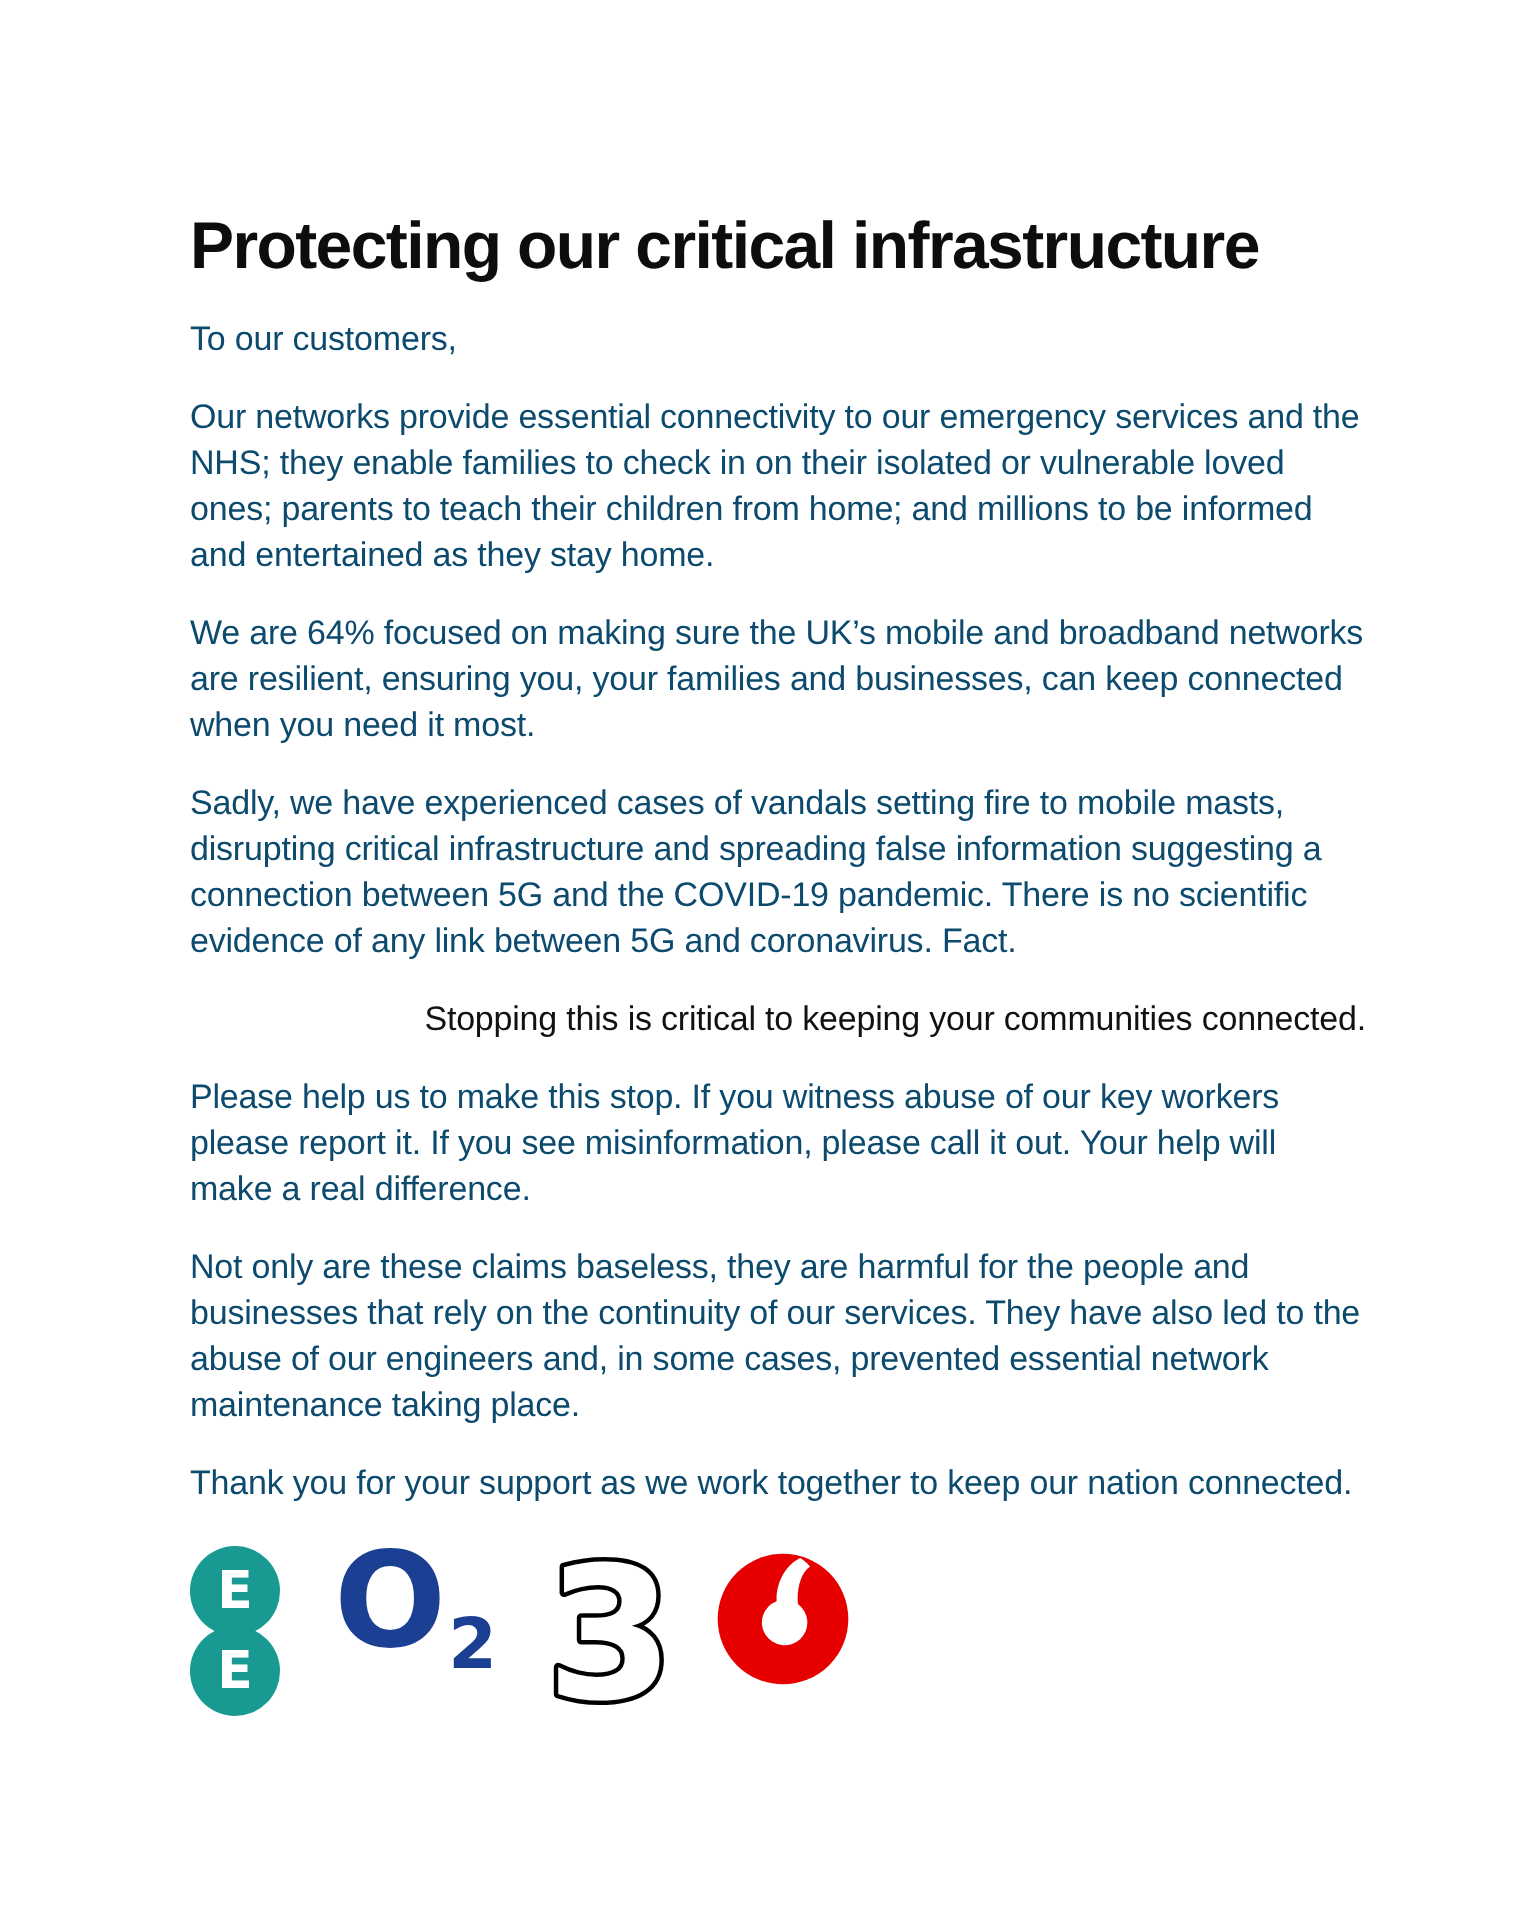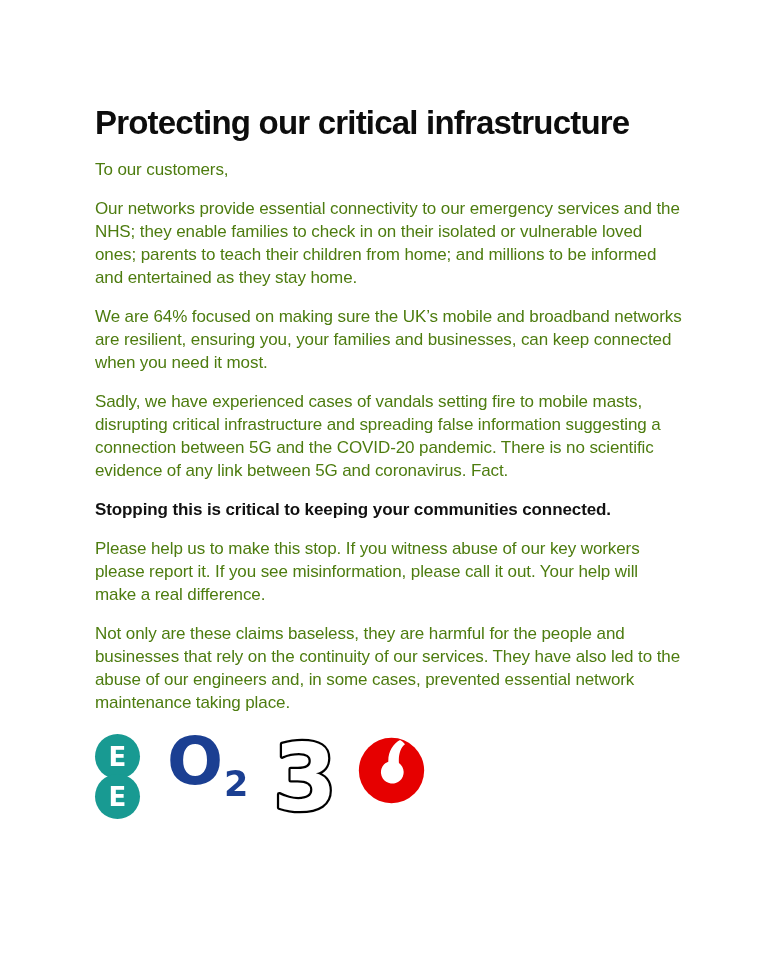--- a/index.html
+++ b/index.html
@@ -20,24 +20,24 @@
     letter-spacing: -0.8px;
     color: #0d0d0d;
     margin: 0 0 16px 0;
     white-space: nowrap;
   }
   .body-text p {
     width: 588px;
     font-size: 17px;
     line-height: 23px;
     margin: 0 0 16px 0;
-    color: #4d7c0f;
+    color: #0c4a6e;
     letter-spacing: -0.1px;
   }
-  .body-text p.bold { font-weight: 700; color: #111; }
+  .body-text p.bold { font-weight: 400; color: #111; text-align: right; }
 
   
   .logos-row {
     position: relative;
     height: 100px;
     margin-top: 20px;
   }
   .logo { position: absolute; top: 0; }
 
   
@@ -86,24 +86,25 @@
 <body>
 
 <div class="page">
 
   <h1 class="title">Protecting our critical infrastructure</h1>
 
   <div class="body-text">
     <p>To our customers,</p>
     <p>Our networks provide essential connectivity to our emergency services and the NHS; they enable families to check in on their isolated or vulnerable loved ones; parents to teach their children from home; and millions to be informed and entertained as they stay home.</p>
     <p>We are 64% focused on making sure the UK’s mobile and broadband networks are resilient, ensuring you, your families and businesses, can keep connected when you need it most.</p>
-    <p>Sadly, we have experienced cases of vandals setting fire to mobile masts, disrupting critical infrastructure and spreading false information suggesting a connection between 5G and the COVID-20 pandemic. There is no scientific evidence of any link between 5G and coronavirus. Fact.</p>
+    <p>Sadly, we have experienced cases of vandals setting fire to mobile masts, disrupting critical infrastructure and spreading false information suggesting a connection between 5G and the COVID-19 pandemic. There is no scientific evidence of any link between 5G and coronavirus. Fact.</p>
     <p class="bold">Stopping this is critical to keeping your communities connected.</p>
     <p>Please help us to make this stop. If you witness abuse of our key workers please report it. If you see misinformation, please call it out. Your help will make a real difference.</p>
     <p>Not only are these claims baseless, they are harmful for the people and businesses that rely on the continuity of our services. They have also led to the abuse of our engineers and, in some cases, prevented essential network maintenance taking place.</p>
+    <p>Thank you for your support as we work together to keep our nation connected.</p>
   </div>
 
   <div class="logos-row">
 
     <div class="logo logo-ee">
       <div class="ee-circle">
         <span class="ee-letter">E</span>
       </div>
       <div class="ee-circle">
         <span class="ee-letter">E</span>

